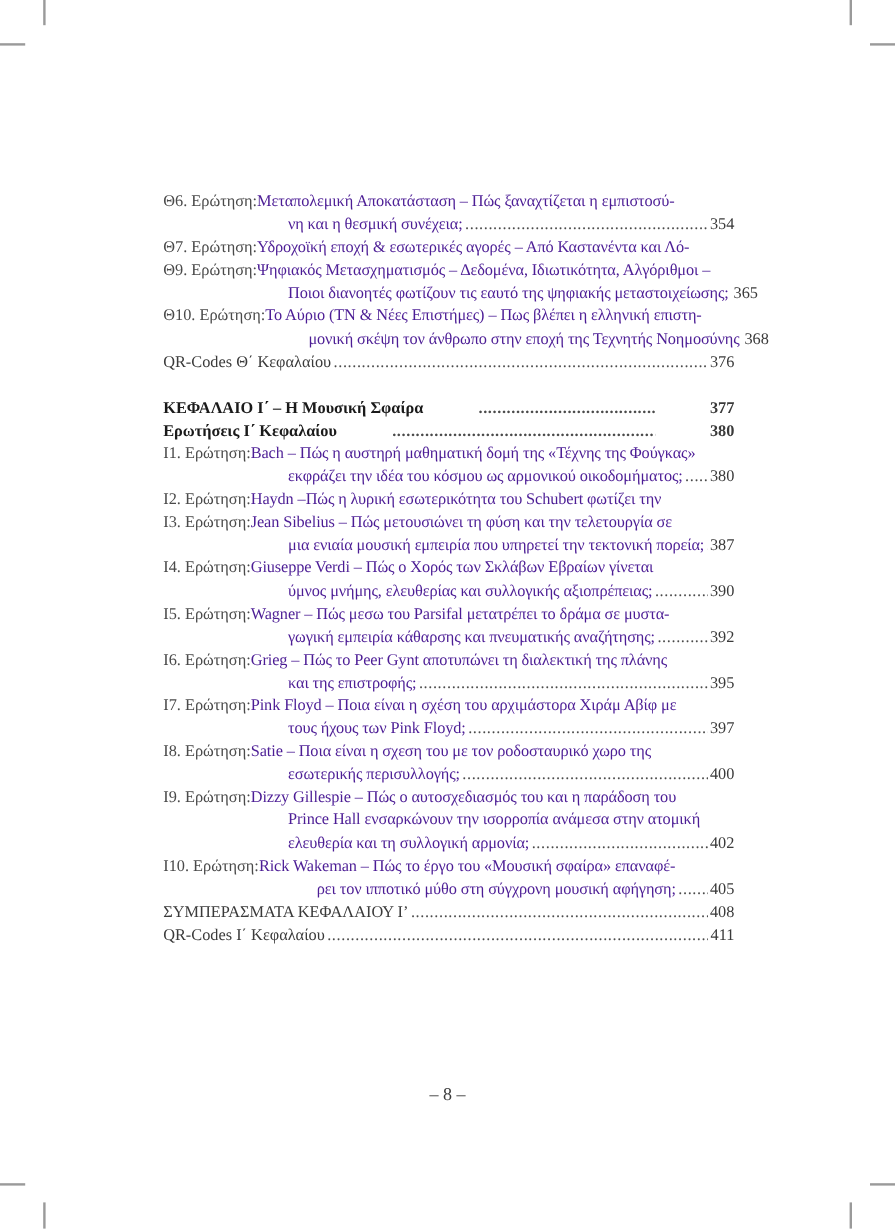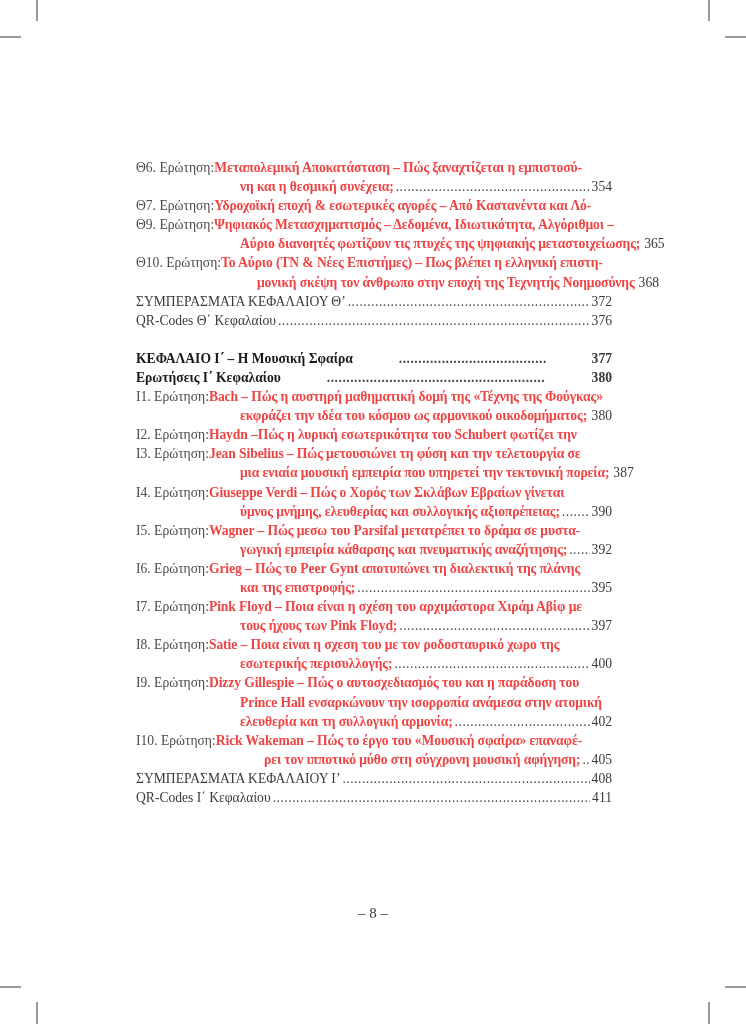--- a/index.html
+++ b/index.html
@@ -5,21 +5,21 @@
   html, body { margin:0; padding:0; }
   body {
     width:746px; height:1024px; background:#ffffff; position:relative; overflow:hidden;
     font-family:"Liberation Serif", "DejaVu Serif", serif; color:#2b2b2b;
   }
   .crop { position:absolute; background:#9a9a9a; }
   .toc { position:absolute; left:136px; top:158px; width:476px; font-size:13.6px; line-height:19.1px; }
   .entry { position:relative; }
   .line { display:flex; align-items:baseline; white-space:nowrap; }
   .lbl { color:#4a4a4a; font-weight:normal; }
-  .ttl { color:#ef4444; font-weight:700; letter-spacing:-0.1px; }
+  .ttl { color:#4c1d95; font-weight:400; letter-spacing:-0.1px; }
   .dots { flex:1; overflow:hidden; margin:0 2px; color:#4a4a4a; }
   .dots::before { content:"........................................................................................................................................................................................................................................................"; letter-spacing:0.5px; }
   .pg { color:#3a3a3a; }
   .plain { color:#3a3a3a; }
   .bold { font-weight:bold; color:#1a1a1a;gap:44px; }
   .gap { height:19px; }
   .pagenum { position:absolute; left:0; width:746px; top:905px; text-align:center; font-size:15px; color:#3a3a3a; }
 </style>
 </head>
 <body>
@@ -50,40 +50,35 @@
         <span class="lbl">Θ7. Ερώτηση: </span>
         <span class="ttl">Υδροχοϊκή εποχή &amp; εσωτερικές αγορές – Από Καστανέντα και Λό-</span>
       </div>
     </div>
     <div class="entry">
       <div class="line">
         <span class="lbl">Θ9. Ερώτηση: </span>
         <span class="ttl">Ψηφιακός Μετασχηματισμός – Δεδομένα, Ιδιωτικότητα, Αλγόριθμοι –</span>
       </div>
       <div class="line" style="padding-left: 104px;">
-        <span class="ttl">Αύριο διανοητές φωτίζουν τις πτυχές της ψηφιακής μεταστοιχείωσης;</span>
+        <span class="ttl">Ποιοι διανοητές φωτίζουν τις εαυτό της ψηφιακής μεταστοιχείωσης;</span>
         <span class="dots"></span>
         <span class="pg">365</span>
       </div>
     </div>
     <div class="entry">
       <div class="line">
         <span class="lbl">Θ10. Ερώτηση: </span>
         <span class="ttl">Το Αύριο (ΤΝ &amp; Νέες Επιστήμες) – Πως βλέπει η ελληνική επιστη-</span>
       </div>
       <div class="line" style="padding-left: 121px;">
         <span class="ttl">μονική σκέψη τον άνθρωπο στην εποχή της Τεχνητής Νοημοσύνης</span>
         <span class="dots"></span>
         <span class="pg">368</span>
       </div>
-    </div>
-    <div class="line plain">
-      <span>ΣΥΜΠΕΡΑΣΜΑΤΑ ΚΕΦΑΛΑΙΟΥ Θ’</span>
-      <span class="dots"></span>
-      <span class="pg">372</span>
     </div>
     <div class="line plain">
       <span>QR-Codes Θ΄ Κεφαλαίου</span>
       <span class="dots"></span>
       <span class="pg">376</span>
     </div>
     <div class="gap"></div>
     <div class="line bold">
       <span>ΚΕΦΑΛΑΙΟ Ι΄ – Η Μουσική Σφαίρα</span>
       <span class="dots"></span>

